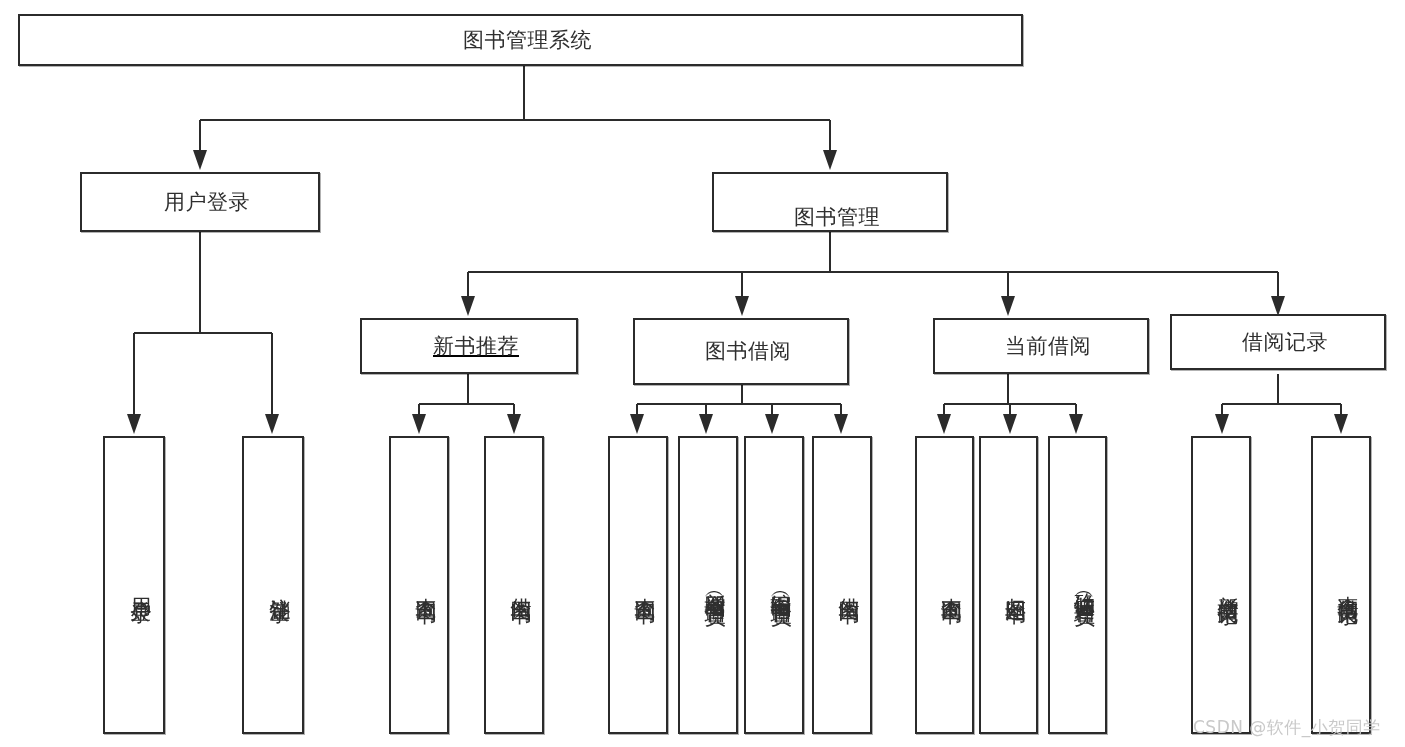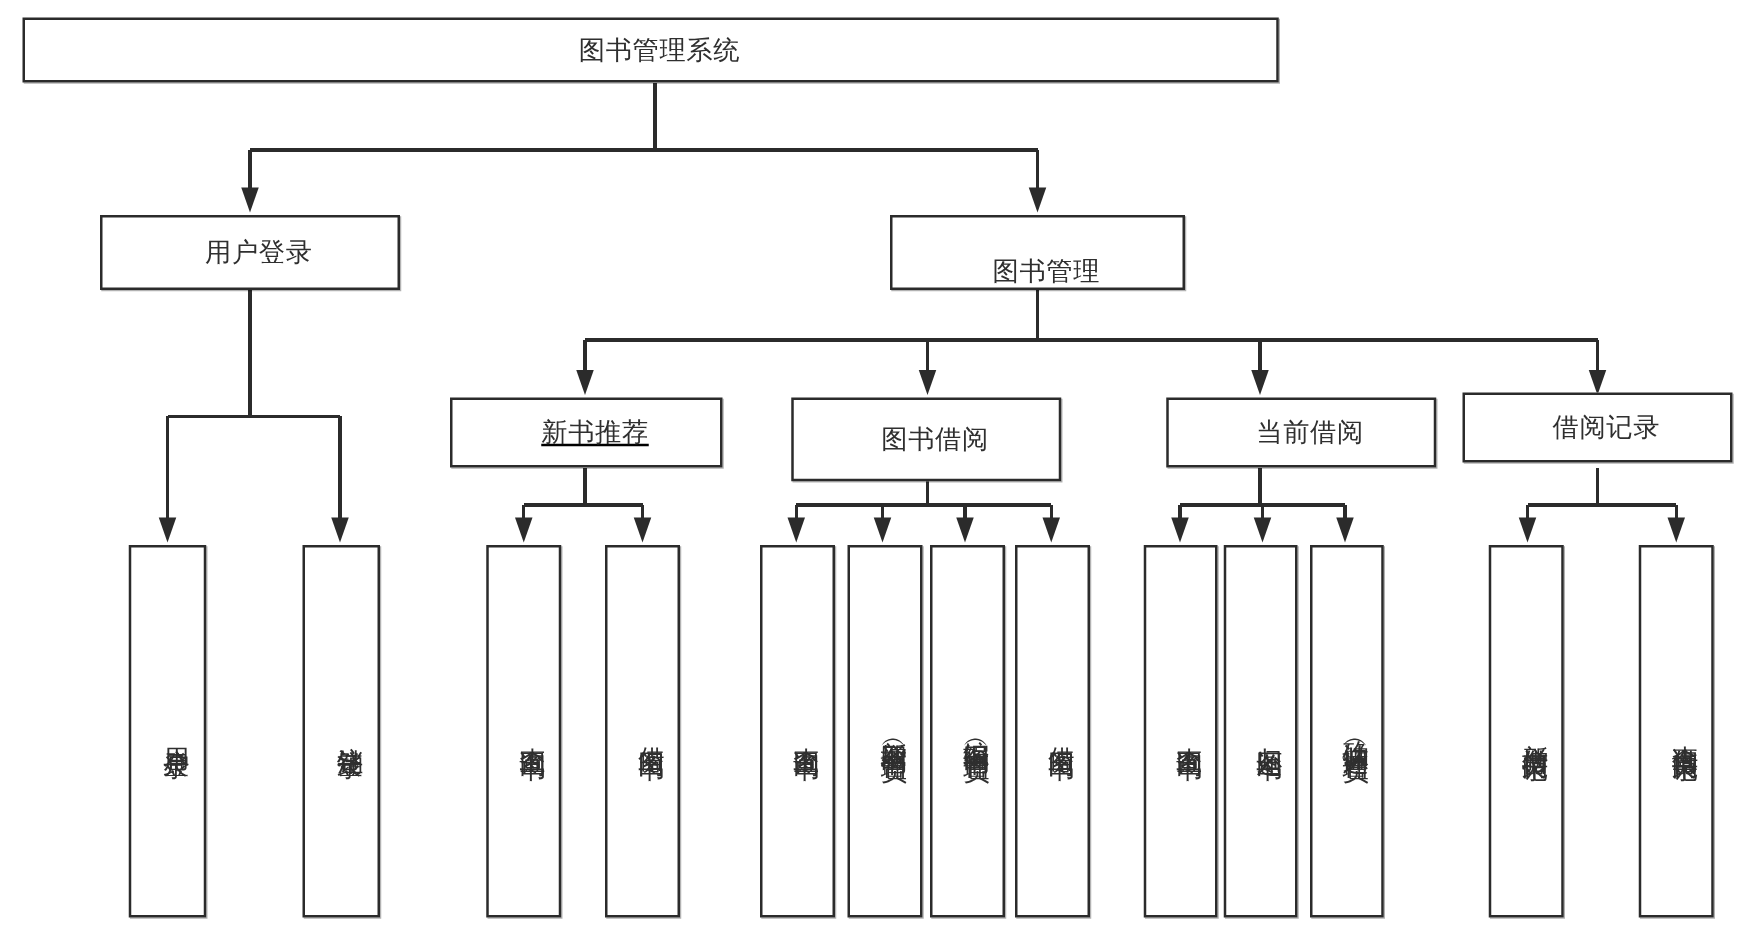--- a/index.html
+++ b/index.html
@@ -185,14 +185,15 @@
         <div class="node-label">确认归还（管理员）</div>
       </div>
       <div class="node-box vertical" style="left: 1191px; top: 436px; width: 60px; height: 298px;">
         <div class="node-label">新增借阅记录</div>
       </div>
       <div class="node-box vertical" style="left: 1311px; top: 436px; width: 60px; height: 298px;">
         <div class="node-label">查询借阅记录</div>
       </div>
     </div>
 
+  <div class="watermark" style="left: 1193px; top: 716px;">CSDN @软件_小贺同学</div>
 
 </div>
 
 </body></html>

